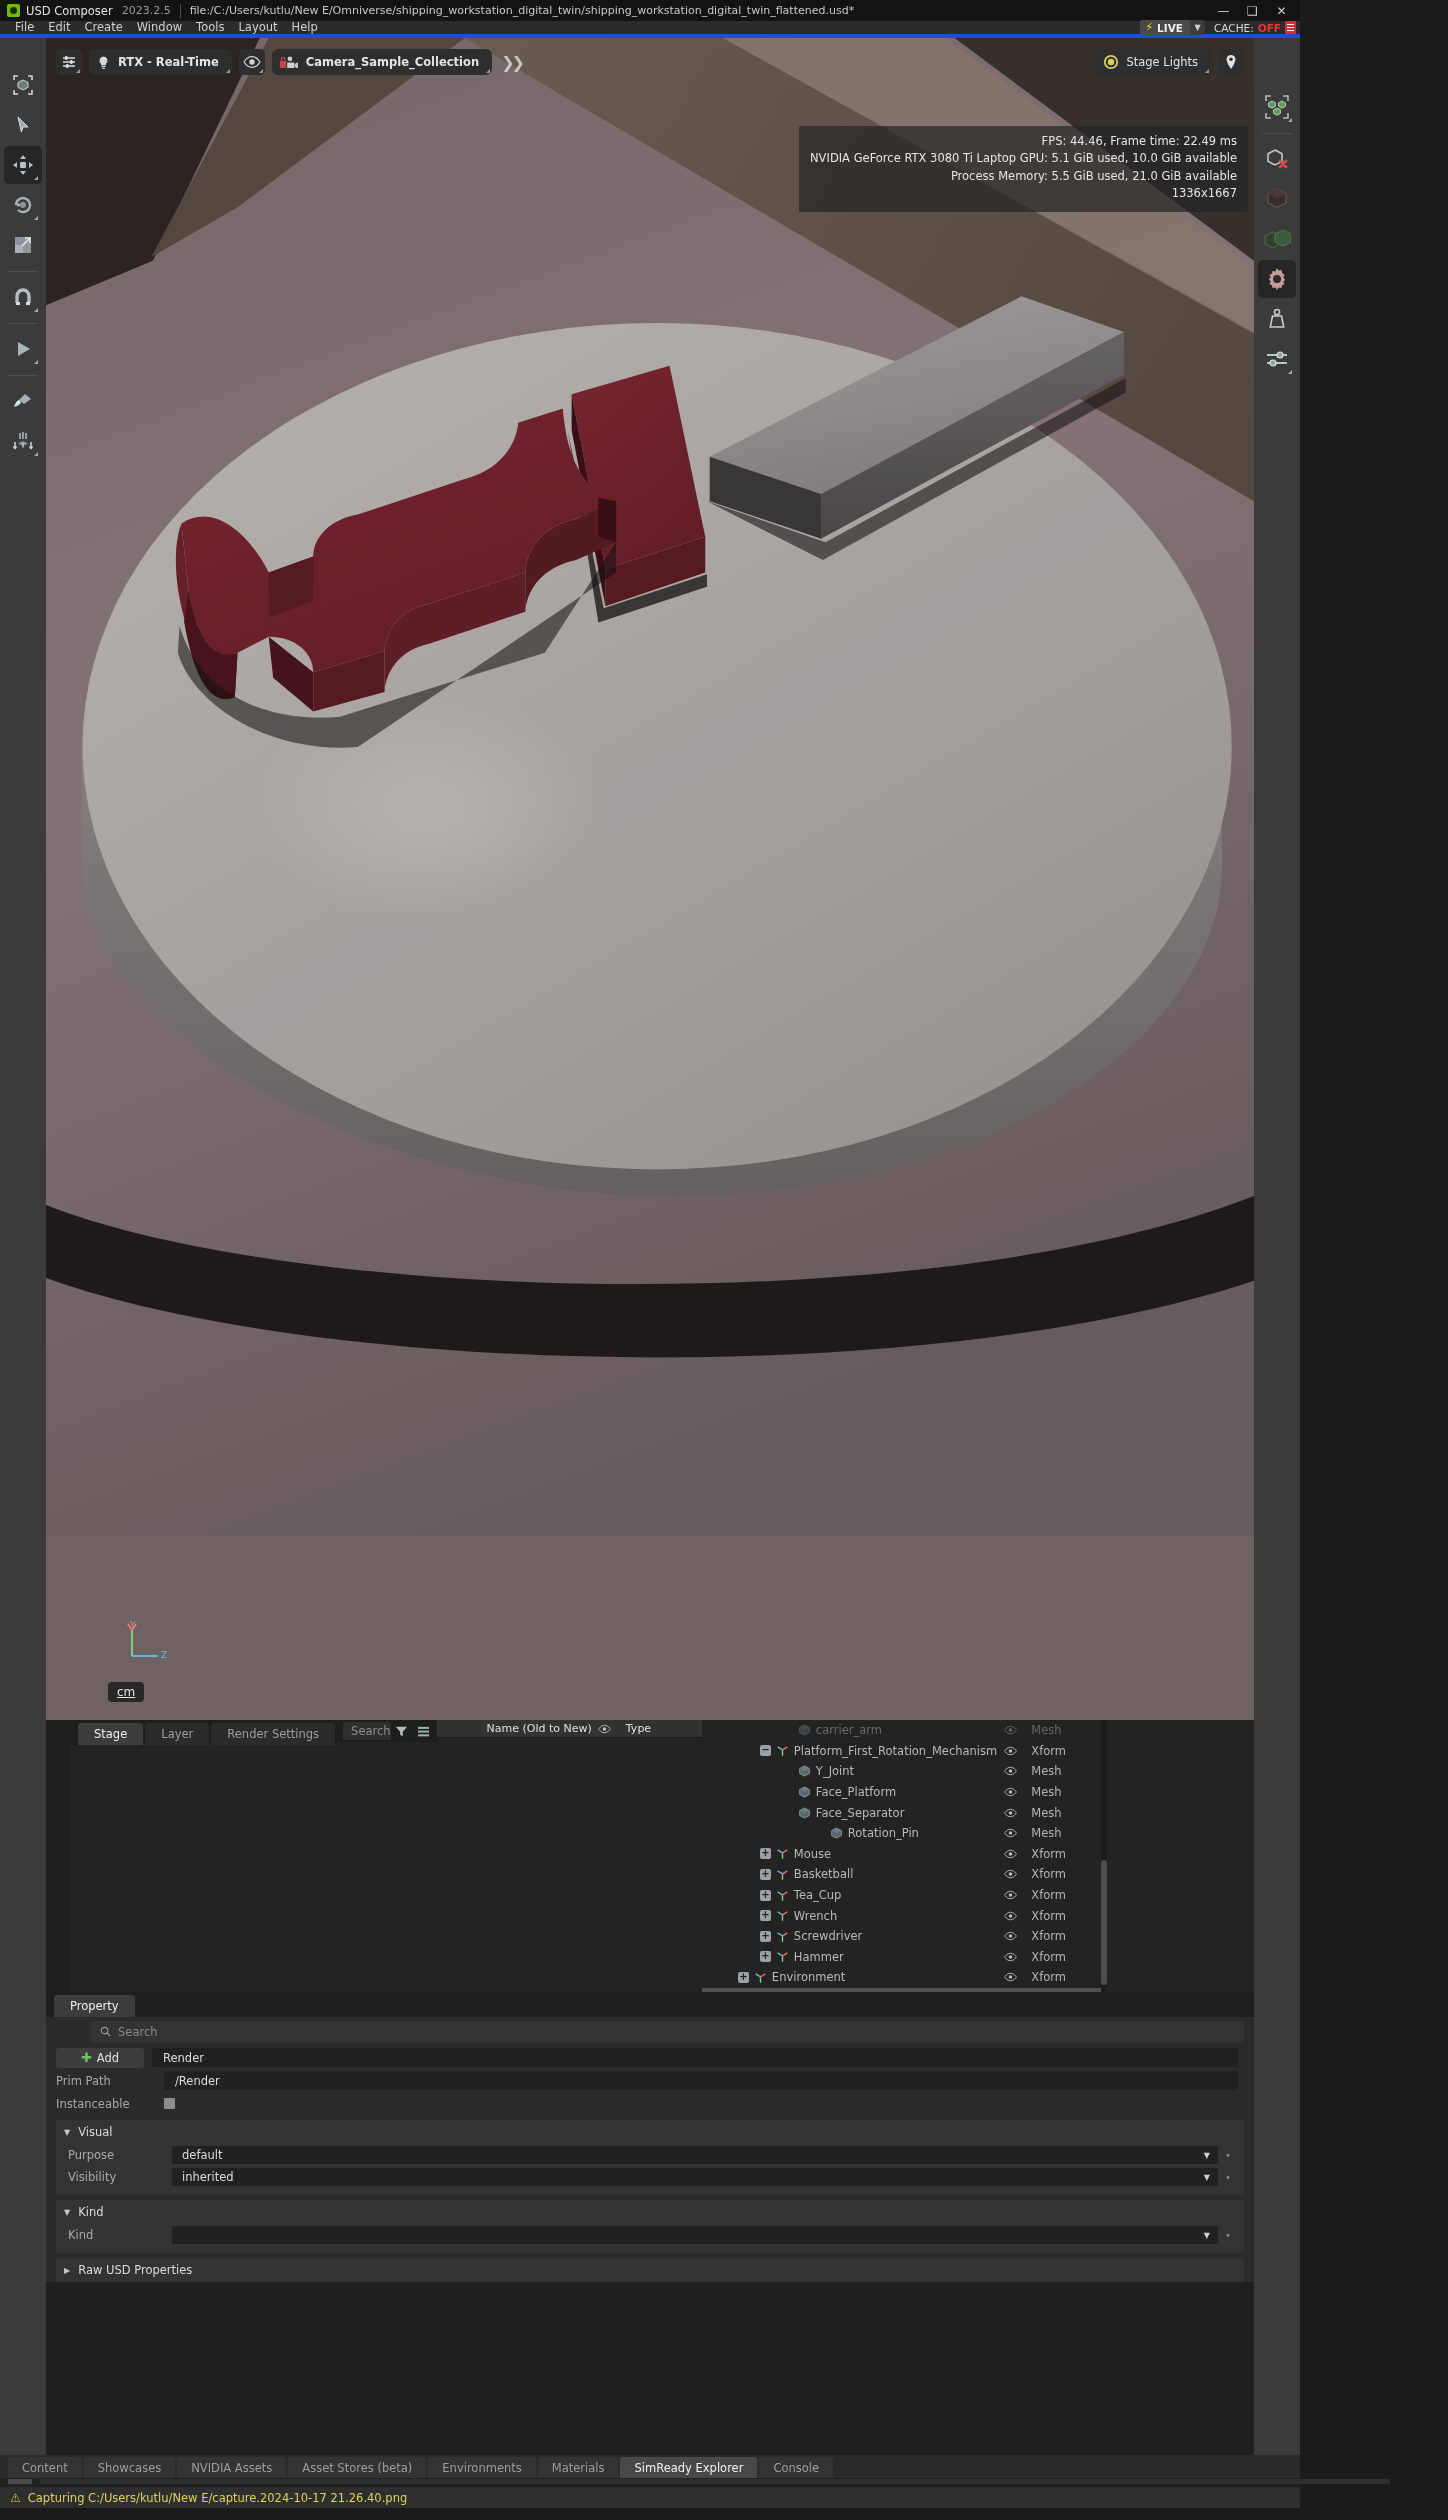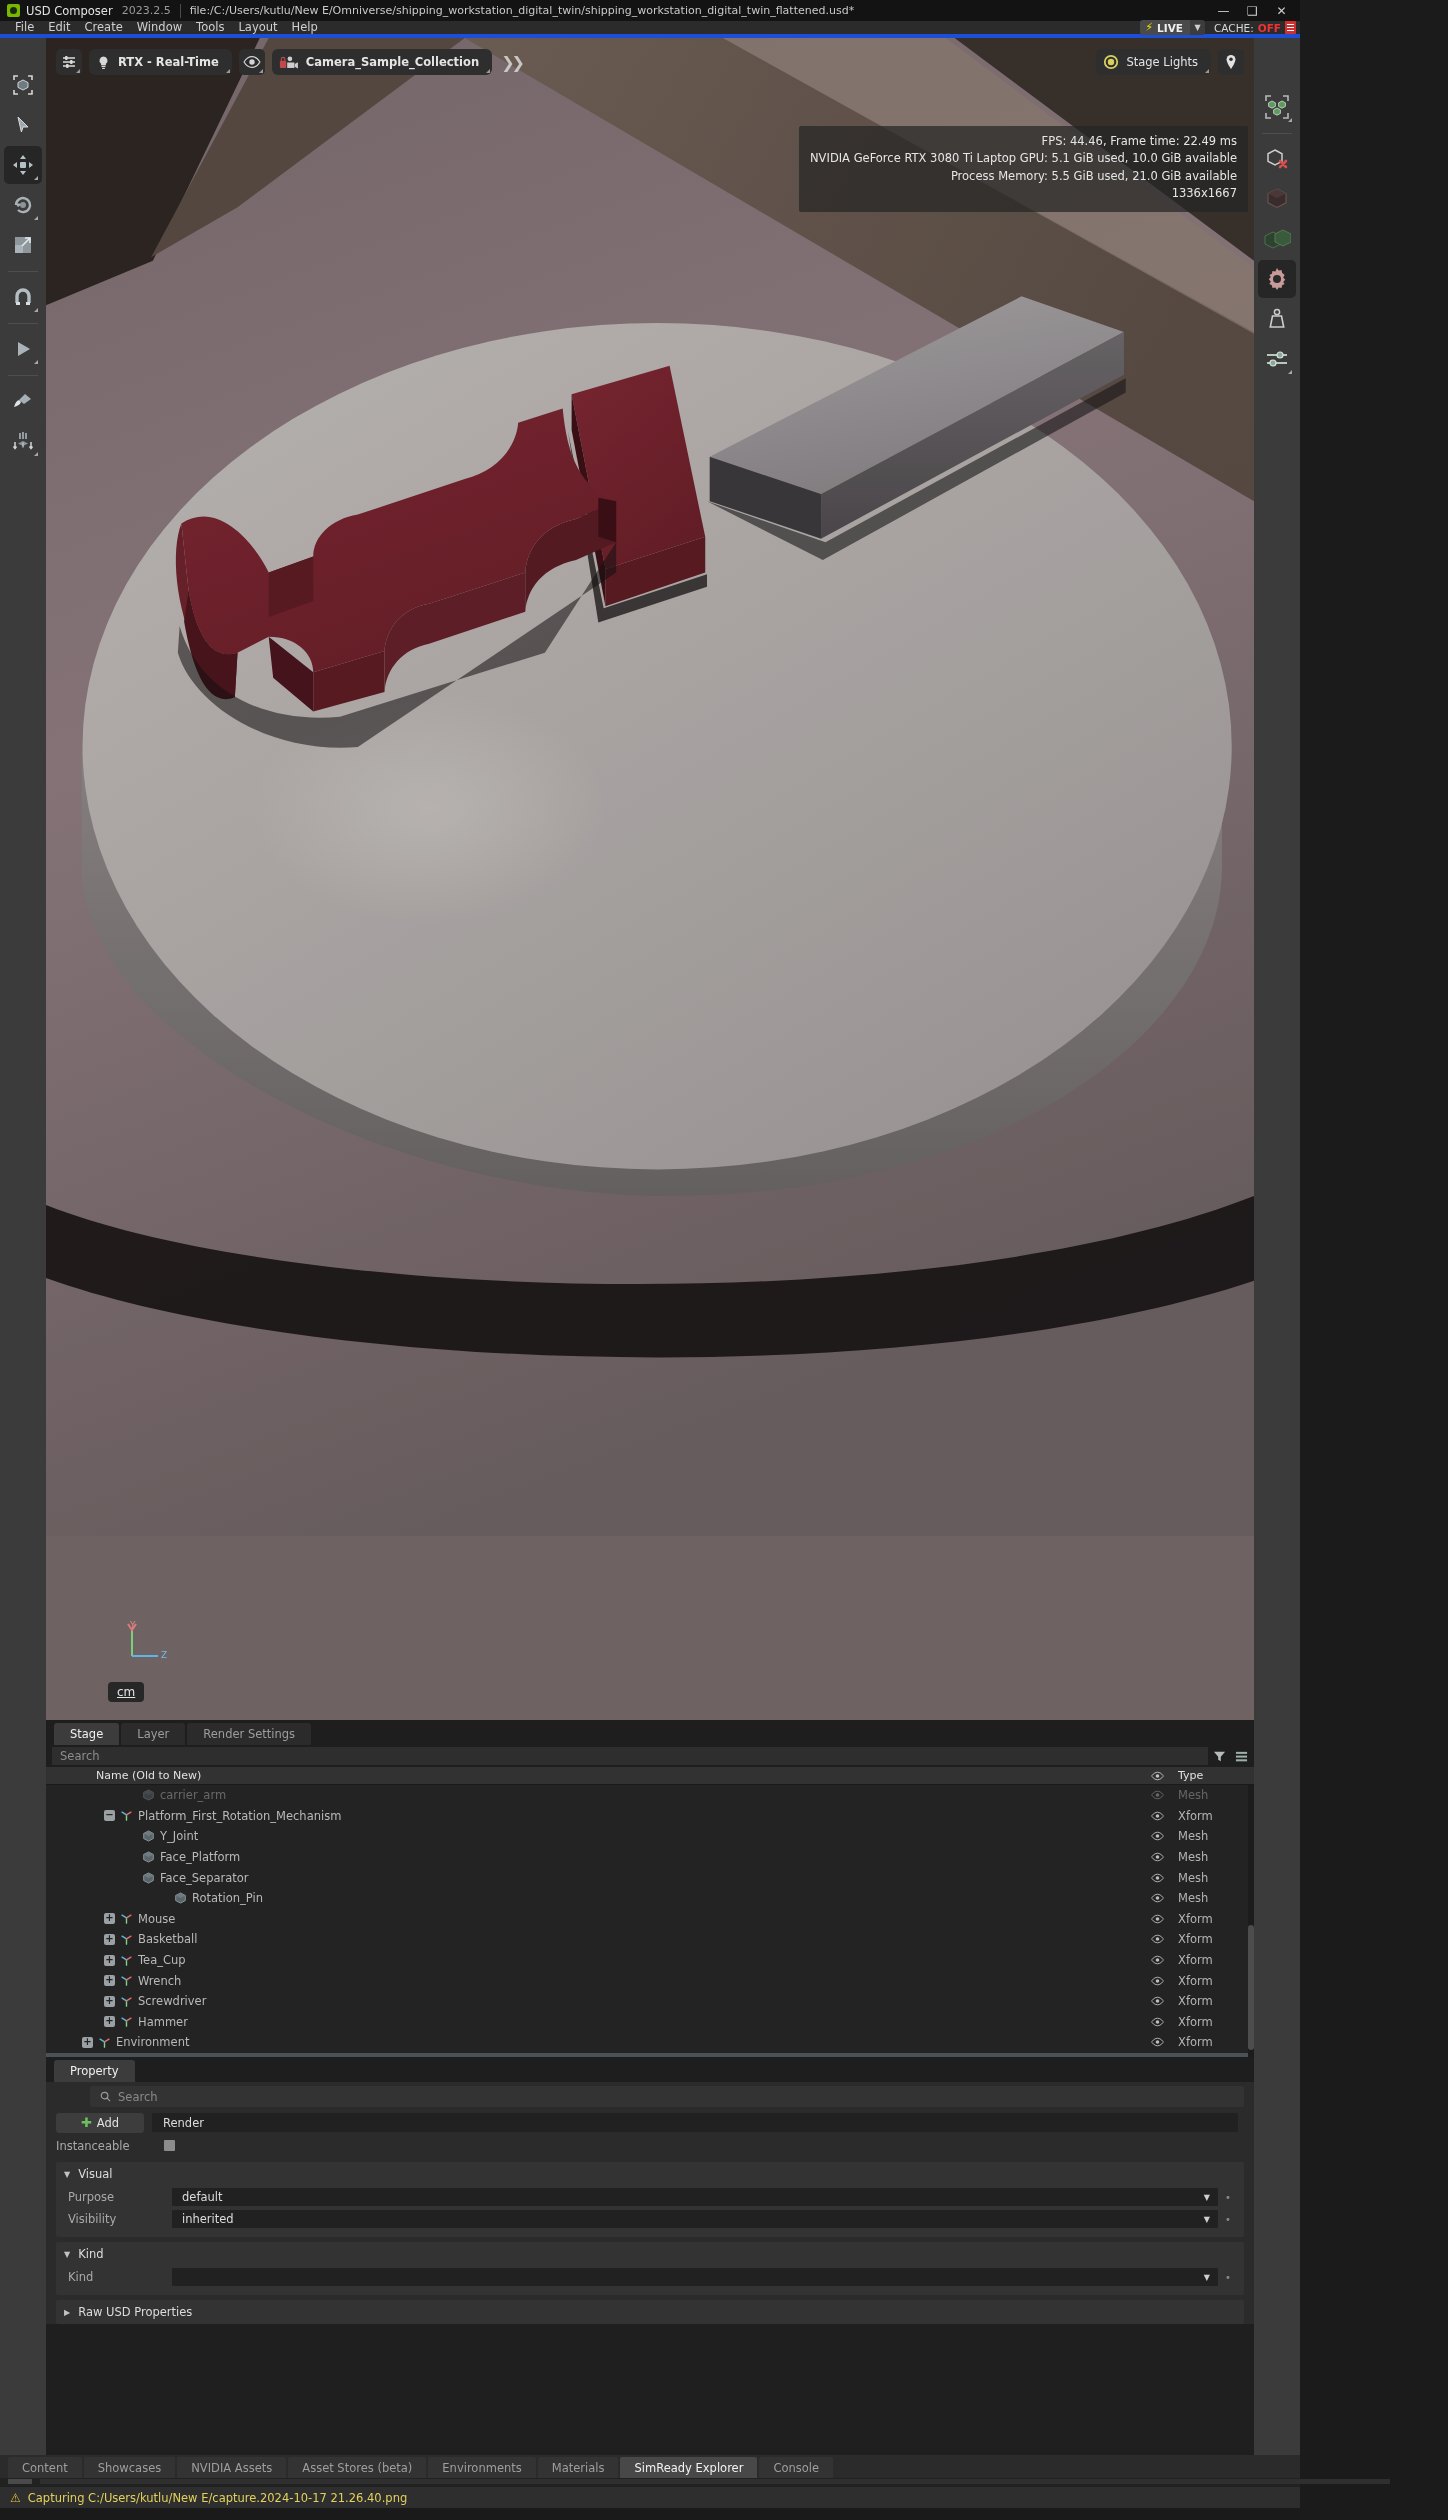--- a/index.html
+++ b/index.html
@@ -119,21 +119,21 @@
     background: rgba(38,38,38,.72); padding: 7px 11px 9px; border-radius: 2px;
     text-align: right; font-size: 11.5px; color: #e6e6e6; line-height: 1.52;
   }
   .axis-gizmo { position: absolute; left: 72px; bottom: 58px; z-index: 11; width: 56px; height: 46px; }
   .unit-chip {
     position: absolute; left: 62px; bottom: 18px; z-index: 11;
     background: #272727; color: #e3e3e3; font-size: 12px; padding: 3px 9px; border-radius: 4px; text-decoration: underline;
   }
 
   
-  .stage-panel { flex: none; background: #232323; display: flex; flex-direction: column; }
+  .stage-panel { flex: none; background: #232323; display: flex; flex-direction: row; margin-left: 24px; }
   .tabrow { display: flex; align-items: flex-end; height: 25px; background: #1e1e1e; padding-left: 8px; }
   .tab {
     height: 22px; padding: 0 16px; display: flex; align-items: center; font-size: 11.5px;
     color: #9d9d9d; background: #2b2b2b; border-radius: 3px 3px 0 0; margin-right: 2px;
   }
   .tab.active { background: #3c3c3c; color: #f0f0f0; }
   .stage-searchrow { display: flex; align-items: center; height: 22px; background: #1e1e1e; padding: 0 2px; }
   .stage-search {
     flex: 1 1 auto; height: 18px; background: #2e2e2e; color: #8d8d8d; font-size: 11.5px;
     display: flex; align-items: center; padding-left: 8px; margin-left: 4px;
@@ -857,20 +857,24 @@
           <span>Search</span>
         </div>
         <div class="prow">
           <div class="addbtn">
             <span class="plus">✚</span>
             <span>Add</span>
           </div>
           <div class="pfield">Render</div>
         </div>
         <div class="prow">
+          <div class="plabel">Prim Path</div>
+          <div class="pfield">/Render</div>
+        </div>
+        <div class="prow">
           <div class="plabel">Instanceable</div>
           <div class="checkbox"></div>
         </div>
 
         <div class="section">
           <div class="section-head">
             <span class="tri">▼</span>
             <span>Visual</span>
           </div>
           <div class="srow">

